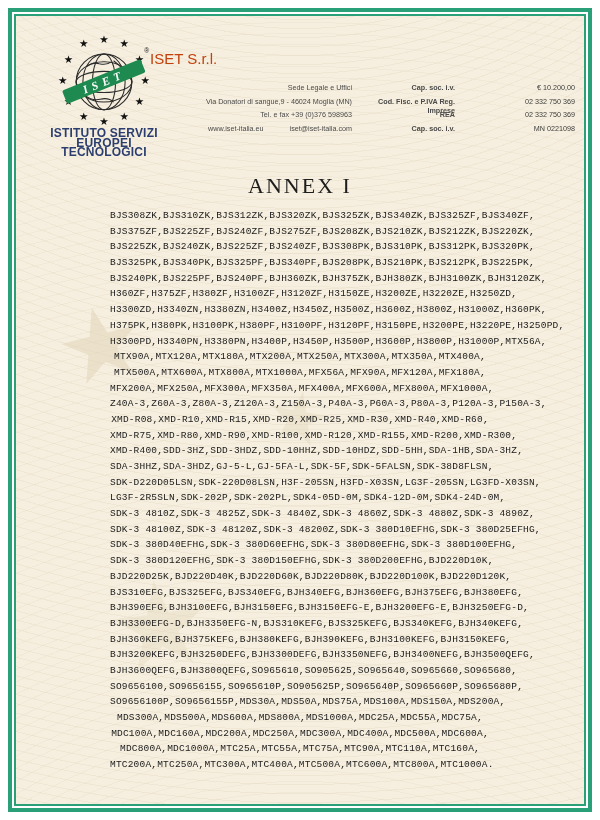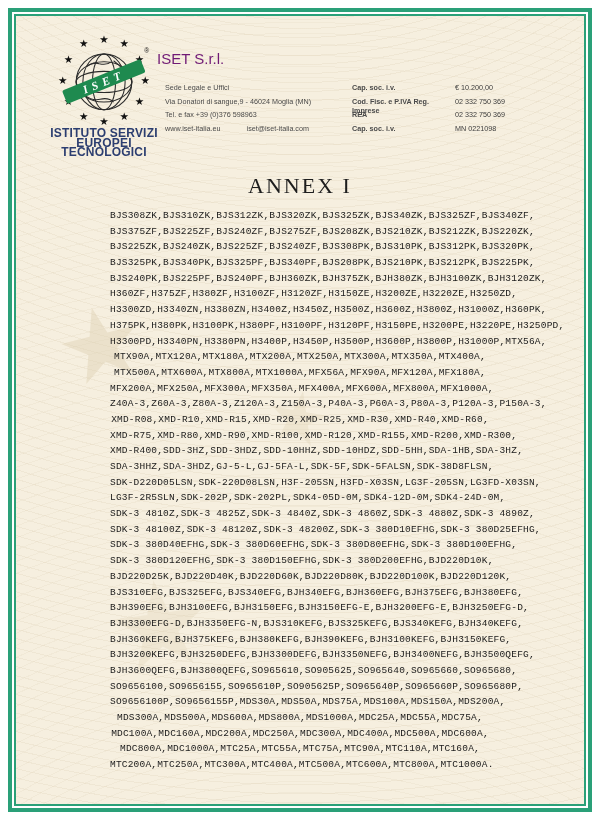--- a/index.html
+++ b/index.html
@@ -22,22 +22,22 @@
   .wm { position:absolute; color:#ded1b4; opacity:.45; z-index:0; user-select:none; }
   .wm1 { left:40px;  top:270px; font-size:100px; transform:rotate(-14deg); }
   .wm2 { left:250px; top:360px; font-size:72px;  transform:rotate(10deg); opacity:.33;}
   .wm3 { left:90px;  top:540px; font-size:120px; transform:rotate(-8deg); opacity:.28;}
 
   
   .logo-block { position:absolute; left:22px; top:16px; width:132px; text-align:center; z-index:2; }
   .logo-svg { display:block; margin:0 auto; }
   .logo-caption { margin-top:1px; font-size:12px; font-weight:bold; line-height:9.5px;
                   color:#2c3e70; letter-spacing:.2px; }
-  .company-name { position:absolute; left:141px; top:34px; font-size:15px; color:#701a75; z-index:2; }
-  .contact { position:absolute; left:149px; top:67px; width:410px; z-index:2; }
+  .company-name { position:absolute; left:134px; top:34px; font-size:15px; color:#c2410c; z-index:2; }
+  .contact { position:absolute; left:149px; top:67px; width:410px; z-index:2;text-align:right; }
   .crow { display:flex; height:13.6px; align-items:flex-start; font-size:7.2px; color:#4a4a4a; }
   .c-left  { width:187px; flex:none; }
   .c-label { width:103px; flex:none;font-weight:bold; }
   .c-value { flex:1; color:#3c3c3c; }
   .email { color:#4a4a4a; margin-left:24px; cursor:pointer; }
 
   
   .annex-title {
     position:absolute; left:0; top:157px; width:100%; text-align:center; z-index:1;
     font-family:"Liberation Serif", serif; font-size:22px; letter-spacing:2px; color:#1d1d1d;

